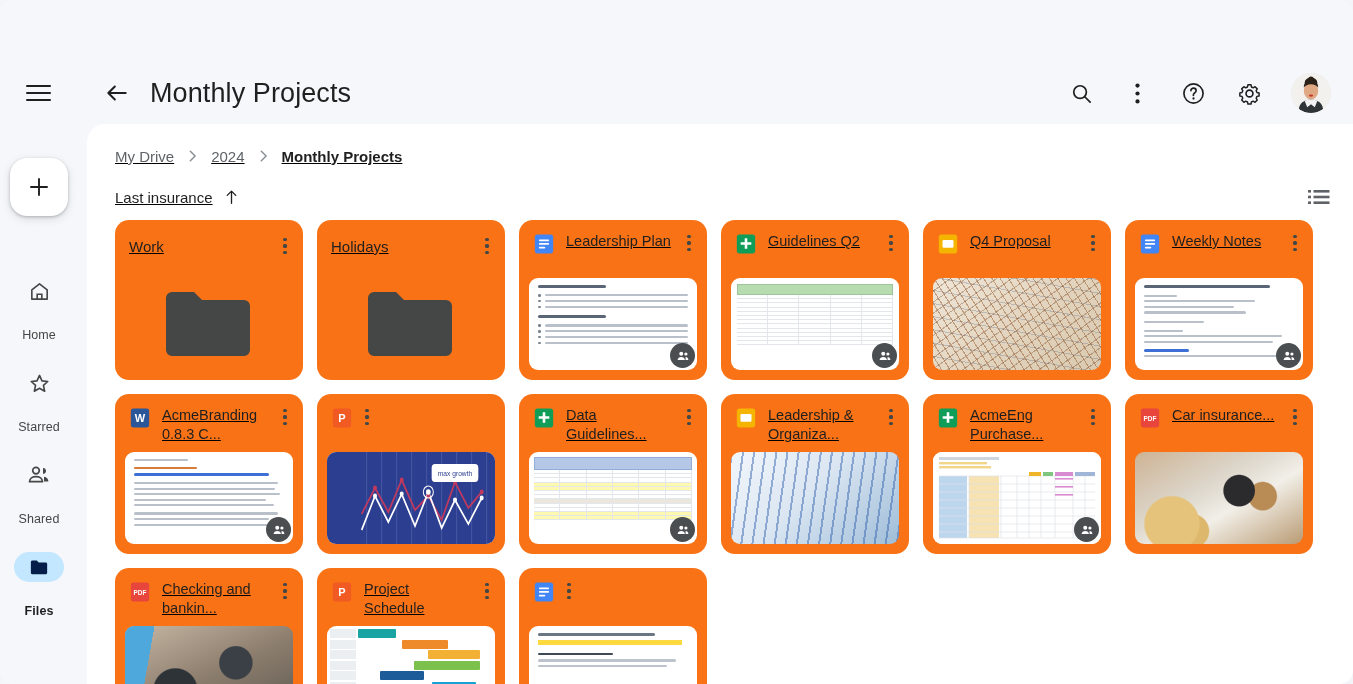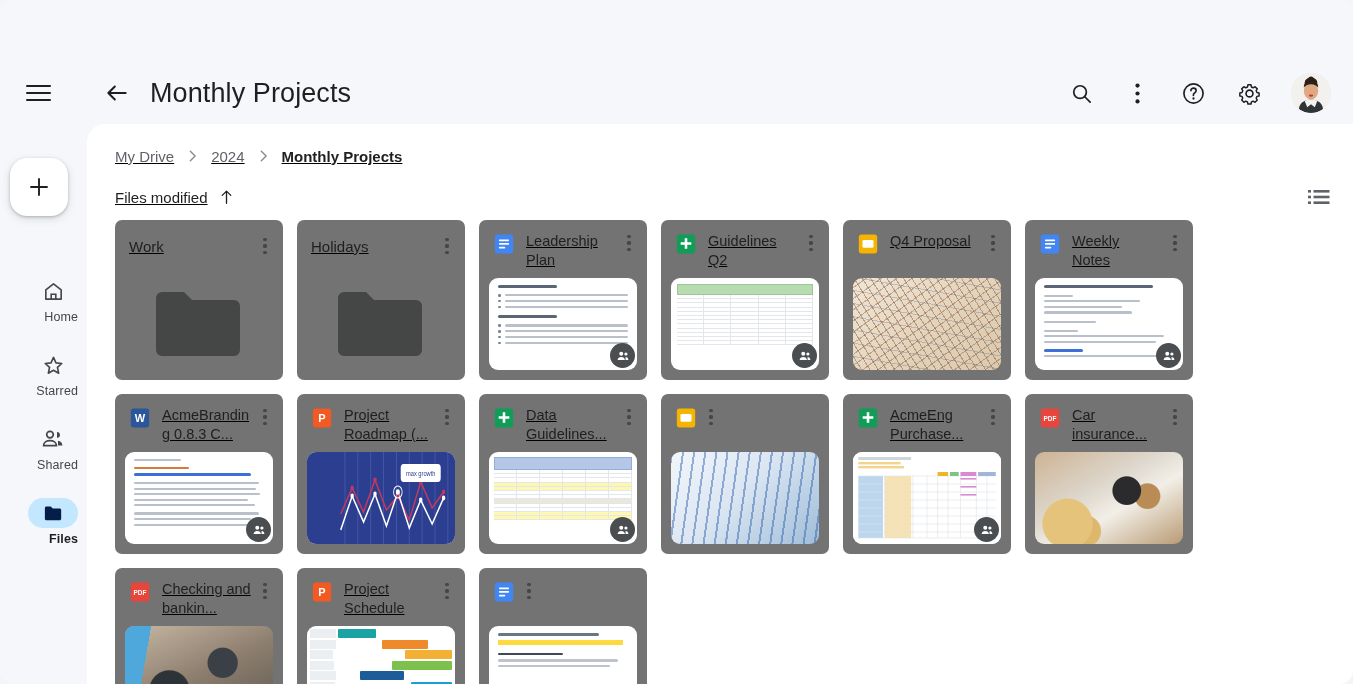--- a/index.html
+++ b/index.html
@@ -59,21 +59,21 @@
     background: #f6f7fb;
     z-index: 3;
   }
   .fab {
     width: 58px; height: 58px; margin-top: 34px;
     background: #ffffff; border-radius: 17px;
     box-shadow: 0 1px 3px rgba(60,64,67,.3), 0 3px 8px rgba(60,64,67,.15);
     display: flex; align-items: center; justify-content: center; cursor: pointer;
   }
   .rail-items { margin-top: 60px; display: flex; flex-direction: column; align-items: center; gap: 26px; width: 100%; }
-  .rail-item { display: flex; flex-direction: column; align-items: flex-end; gap: 4px; cursor: pointer; width: 100%; }
+  .rail-item { display: flex; flex-direction: column; align-items: center; gap: 22px; cursor: pointer; width: 100%; }
   .rail-pill {
     width: 50px; height: 30px; border-radius: 16px;
     display: flex; align-items: center; justify-content: center;
   }
   .rail-item.active .rail-pill { background: #c2e7ff; }
   .rail-label { font-size: 12.5px; color: #444746; letter-spacing: .1px; }
   .rail-item.active .rail-label { color: #1f1f1f; font-weight: 700; }
 
   
   .panel {
@@ -101,23 +101,23 @@
   .sort-arrow { margin-left: 11px; display: flex; align-items: center; cursor: pointer; }
   .view-toggle { margin-left: auto; cursor: pointer; display: flex; align-items: center; }
 
   
   .grid {
     display: flex; flex-wrap: wrap; gap: 14px;
     padding: 8px 0 0 28px;
     width: 1275px;
   }
   .card {
-    width: 168px; height: 160px;
-    background: #737373;
-    border-radius: 7px;
+    width: 188px; height: 160px;
+    background: #f97316;
+    border-radius: 14px;
     position: relative;
     overflow: hidden;
     cursor: pointer;
     flex: none;
   }
   .card-head {
     display: flex; align-items: flex-start;
     padding: 12px 8px 0 14px;
     height: 56px;
   }
@@ -337,21 +337,21 @@
       <div class="crumb">2024</div>
       <div class="crumb-sep">
         <svg width="11" height="14" viewBox="0 0 12 16">
             <path d="M3.5 2.5L9 8l-5.5 5.5" fill="none" stroke="#8a8f95" stroke-width="1.7" stroke-linecap="round" stroke-linejoin="round"></path>
           </svg>
       </div>
       <div class="crumb current">Monthly Projects</div>
     </div>
 
     <div class="sortbar">
-      <div class="sort-label">Files modified</div>
+      <div class="sort-label">Last insurance</div>
       <div class="sort-arrow">
         <svg width="15" height="16" viewBox="0 0 16 18">
           <path d="M8 16V2.6M3.2 7.2L8 2.4l4.8 4.8" fill="none" stroke="#1f1f1f" stroke-width="1.5" stroke-linecap="round" stroke-linejoin="round"></path>
         </svg>
       </div>
       <div class="view-toggle">
         <svg width="22" height="18" viewBox="0 0 22 18">
           <rect x="0" y="2" width="3" height="2.6" fill="#5f6368"></rect>
           <rect x="5.5" y="2" width="16" height="2.6" fill="#5f6368"></rect>
           <rect x="0" y="7.7" width="3" height="2.6" fill="#5f6368"></rect>
@@ -655,21 +655,20 @@
             </svg>
         </div>
       </div>
 
       <div class="card">
         <div class="card-head">
           <svg class="ftype-icon" viewBox="0 0 24 24">
             <rect x="2" y="1.6" width="20" height="20.8" rx="3" fill="#f15a23"></rect>
             <text x="12" y="16.6" font-family="Liberation Sans, sans-serif" font-size="12" font-weight="bold" fill="#fff" text-anchor="middle">P</text>
           </svg>
-          <div class="card-title">Project Roadmap (...</div>
           <div class="kebab">
               <i></i>
               <i></i>
               <i></i>
             </div>
         </div>
         <div class="thumb">
           <div class="chart-thumb">
             <svg width="100%" height="100%" viewBox="0 0 168 92" preserveAspectRatio="none">
               <g stroke="#4a5aa8" stroke-width="1">
@@ -822,20 +821,21 @@
             </svg>
         </div>
       </div>
 
       <div class="card">
         <div class="card-head">
           <svg class="ftype-icon" viewBox="0 0 24 24">
             <rect x="2" y="1.6" width="20" height="20.8" rx="3" fill="#f4b400"></rect>
             <rect x="6" y="7.6" width="12" height="8.4" rx="1.4" fill="#fff"></rect>
           </svg>
+          <div class="card-title">Leadership &amp; Organiza...</div>
           <div class="kebab">
               <i></i>
               <i></i>
               <i></i>
             </div>
         </div>
         <div class="thumb">
           <div class="img-blueprint"></div>
         </div>
       </div>

